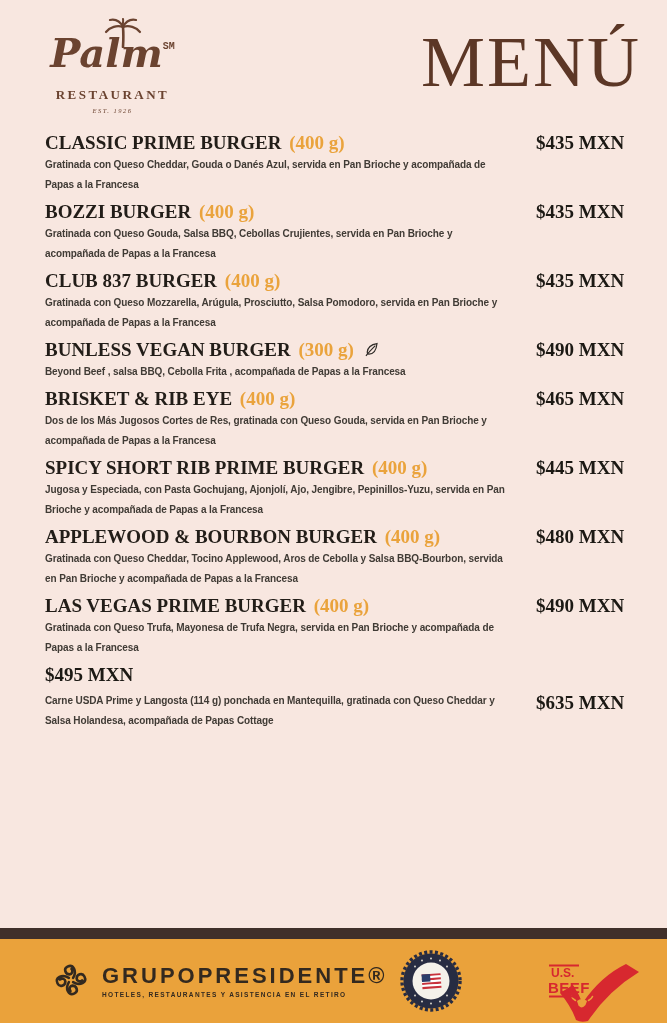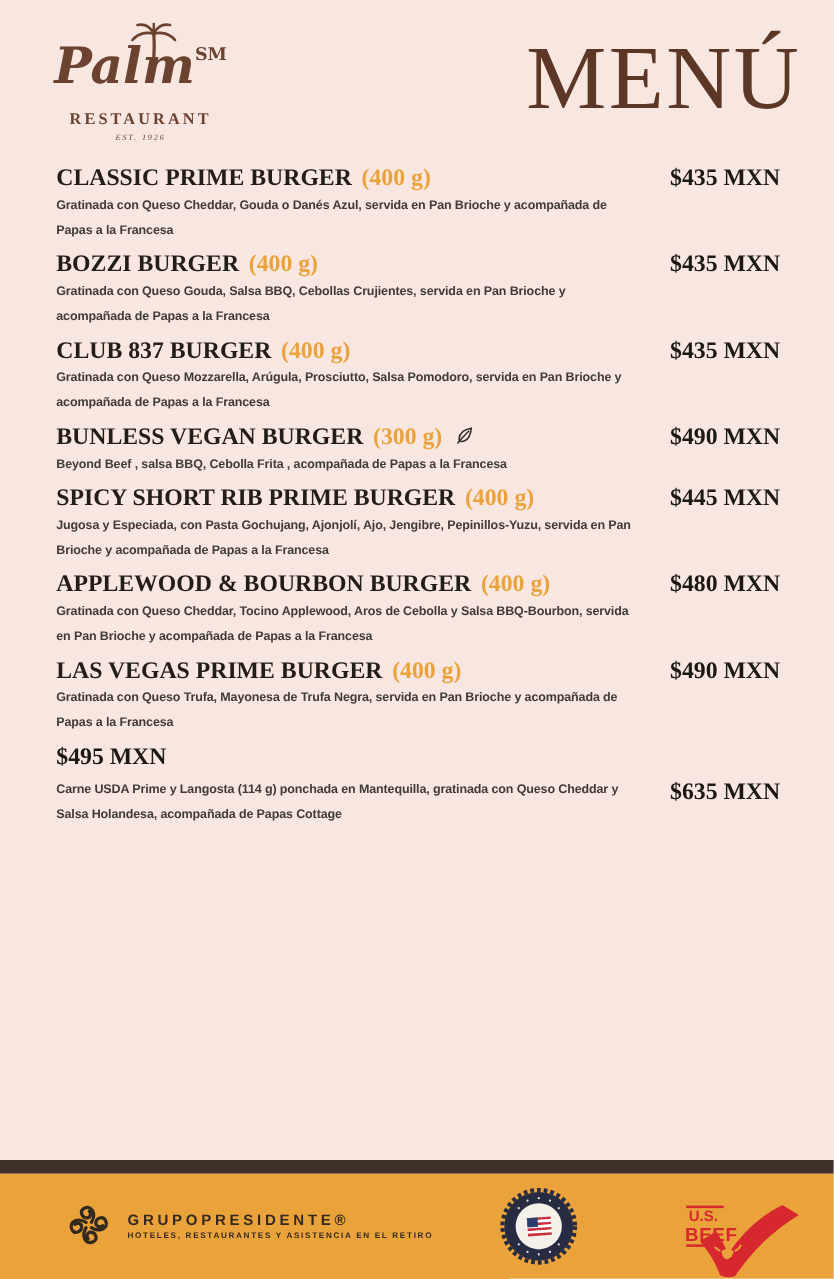--- a/index.html
+++ b/index.html
@@ -10,21 +10,21 @@
     position:relative;
     overflow:hidden;
   }
 
   
   .header { position:absolute; top:0; left:0; right:0; height:130px; }
   .brand { position:absolute; left:40px; top:18px; width:145px; text-align:center; color:#6b4330; }
   .brand-tree { display:block; margin:0 auto -15px auto; position:relative; left:10px; }
   .brand-word { font-family:"DejaVu Serif", serif; font-style:italic; font-weight:bold;
                 font-size:40px; line-height:1; color:#6b4330; position:relative; }
-  .brand-sm { font-size:14px; font-style:normal; vertical-align:18px; letter-spacing:0; }
+  .brand-sm { font-size:10px; font-style:normal; vertical-align:18px; letter-spacing:0;font-family:Liberation Mono, monospace; }
   .brand-sub { font-family:"Liberation Serif", serif; font-weight:bold; font-size:13px;
                letter-spacing:2.5px; margin-top:14px; }
   .brand-est { font-family:"Liberation Serif", serif; font-style:italic; font-size:6.5px;
                letter-spacing:1.5px; margin-top:4px; }
   .menu-title { position:absolute; right:26px; top:26px; font-family:"Liberation Serif", serif;
                 font-size:72px; line-height:1; color:#5c3726; letter-spacing:2px; }
 
   
   .menu { position:absolute; top:131px; left:45px; right:45px; }
   .item { display:grid; grid-template-columns:480px 1fr; margin-bottom:5px;gap:11px; }
@@ -36,21 +36,21 @@
                max-width:465px; letter-spacing:-0.1px; }
   .item-price { font-family:"Liberation Serif", serif; font-weight:bold; font-size:19px;
                 line-height:23px; color:#1c1914; white-space:nowrap; }
 
   
   .footer { position:absolute; left:0; right:0; bottom:0; height:95px; }
   .footer-bar { height:11px; background:#40302a; }
   .footer-body { position:relative; height:84px; background:#eaa23b; }
   .gp { position:absolute; left:50px; top:20px; display:flex; align-items:center; }
   .gp-texts { margin-left:10px; color:#33291f; }
-  .gp-name { font-size:12px; font-weight:bold; letter-spacing:3px; white-space:nowrap; }
+  .gp-name { font-size:22px; font-weight:bold; letter-spacing:3px; white-space:nowrap; }
   .gp-tagline { font-size:6.5px; font-weight:bold; letter-spacing:1.35px; margin-top:2px; white-space:nowrap; }
   .seal { position:absolute; left:400px; top:11px; }
   .usbeef { position:absolute; left:542px; top:24px; width:104px; text-align:right; }
   .funded { font-size:6px; font-weight:bold; color:#c22b24; margin-top:1px; letter-spacing:0.2px; }
 </style>
 </head>
 <body>
 
 <div class="header">
   <div class="brand">
@@ -118,20 +118,31 @@
             <path d="M16.5 3 C10 4 5.5 7.5 5 13 C5 14.5 5.8 15.5 7 15.5 C12.5 15.5 15.7 10.5 16.5 3 Z" fill="none" stroke="#2e2a26" stroke-width="1.4"></path>
             <path d="M3.5 17.5 C6.5 13.5 10.5 9.5 14.5 5.5" fill="none" stroke="#2e2a26" stroke-width="1.4"></path>
           </svg>
         </span>
       </div>
       <div class="item-desc">Beyond Beef , salsa BBQ, Cebolla Frita , acompañada de Papas a la Francesa</div>
     </div>
     <div class="item-price">$490 MXN</div>
   </div>
 
+  <div class="item">
+    <div class="item-main">
+      <div class="item-title-line">
+        <span class="item-name">BRISKET &amp; RIB EYE</span>
+        <span class="item-weight">(400 g)</span>
+        
+      </div>
+      <div class="item-desc">Dos de los Más Jugosos Cortes de Res, gratinada con Queso Gouda, servida en Pan Brioche y acompañada de Papas a la Francesa</div>
+    </div>
+    <div class="item-price">$465 MXN</div>
+  </div>
 
   <div class="item">
     <div class="item-main">
       <div class="item-title-line">
         <span class="item-name">SPICY SHORT RIB PRIME BURGER</span>
         <span class="item-weight">(400 g)</span>
         
       </div>
       <div class="item-desc">Jugosa y Especiada, con Pasta Gochujang, Ajonjolí, Ajo, Jengibre, Pepinillos-Yuzu, servida en Pan Brioche y acompañada de Papas a la Francesa</div>
     </div>

